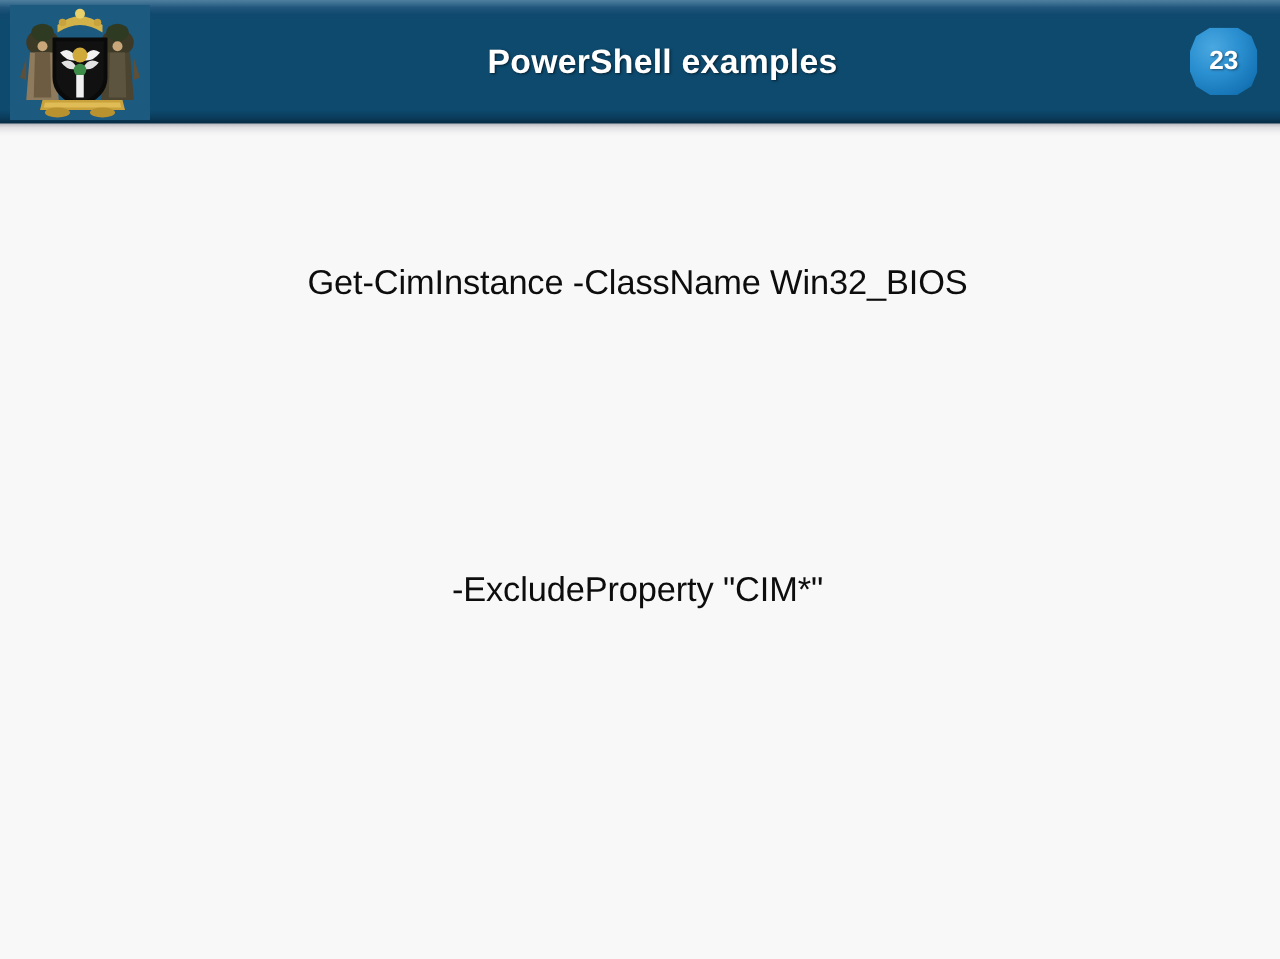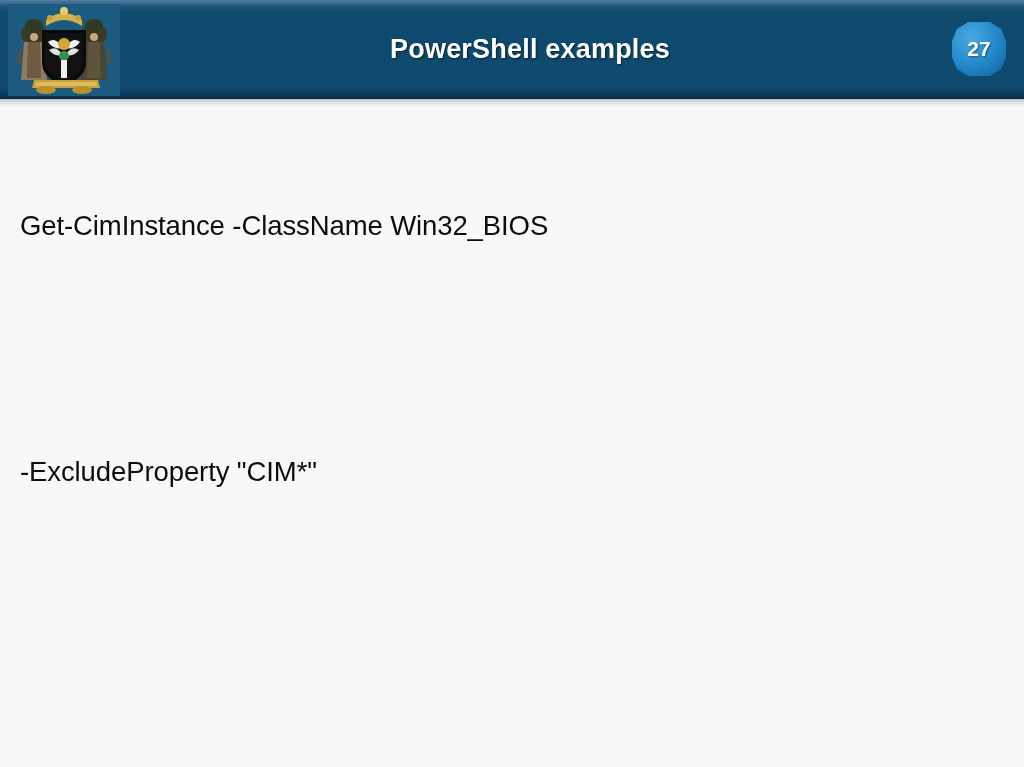--- a/index.html
+++ b/index.html
@@ -125,20 +125,21 @@
     letter-spacing: -0.1px;
     margin: 0 0 41px 0;
     white-space: pre-wrap;
     word-break: normal;
   }
   .code-block:last-child {
     margin-bottom: 0;
   }
   .code-line {
     display: block;
+    text-align: center;
   }
 </style>
 </head>
 <body>
 
 <div class="slide">
 
   <div class="header">
 
     <span class="emblem">
@@ -190,21 +191,21 @@
           <ellipse cx="38" cy="86" rx="10" ry="4" fill="#b8922f"></ellipse>
           <ellipse cx="74" cy="86" rx="10" ry="4" fill="#b8922f"></ellipse>
         </g>
       </svg>
     </span>
 
     <div class="header-title">PowerShell examples</div>
 
     <div class="badge">
       <span class="badge-shape"></span>
-      <span class="badge-number">27</span>
+      <span class="badge-number">23</span>
     </div>
   </div>
   <div class="header-underline"></div>
 
   <div class="body-area">
 
     <p class="code-block">
       <span class="code-line">Get-CimInstance -ClassName Win32_BIOS</span>
     </p>
 

